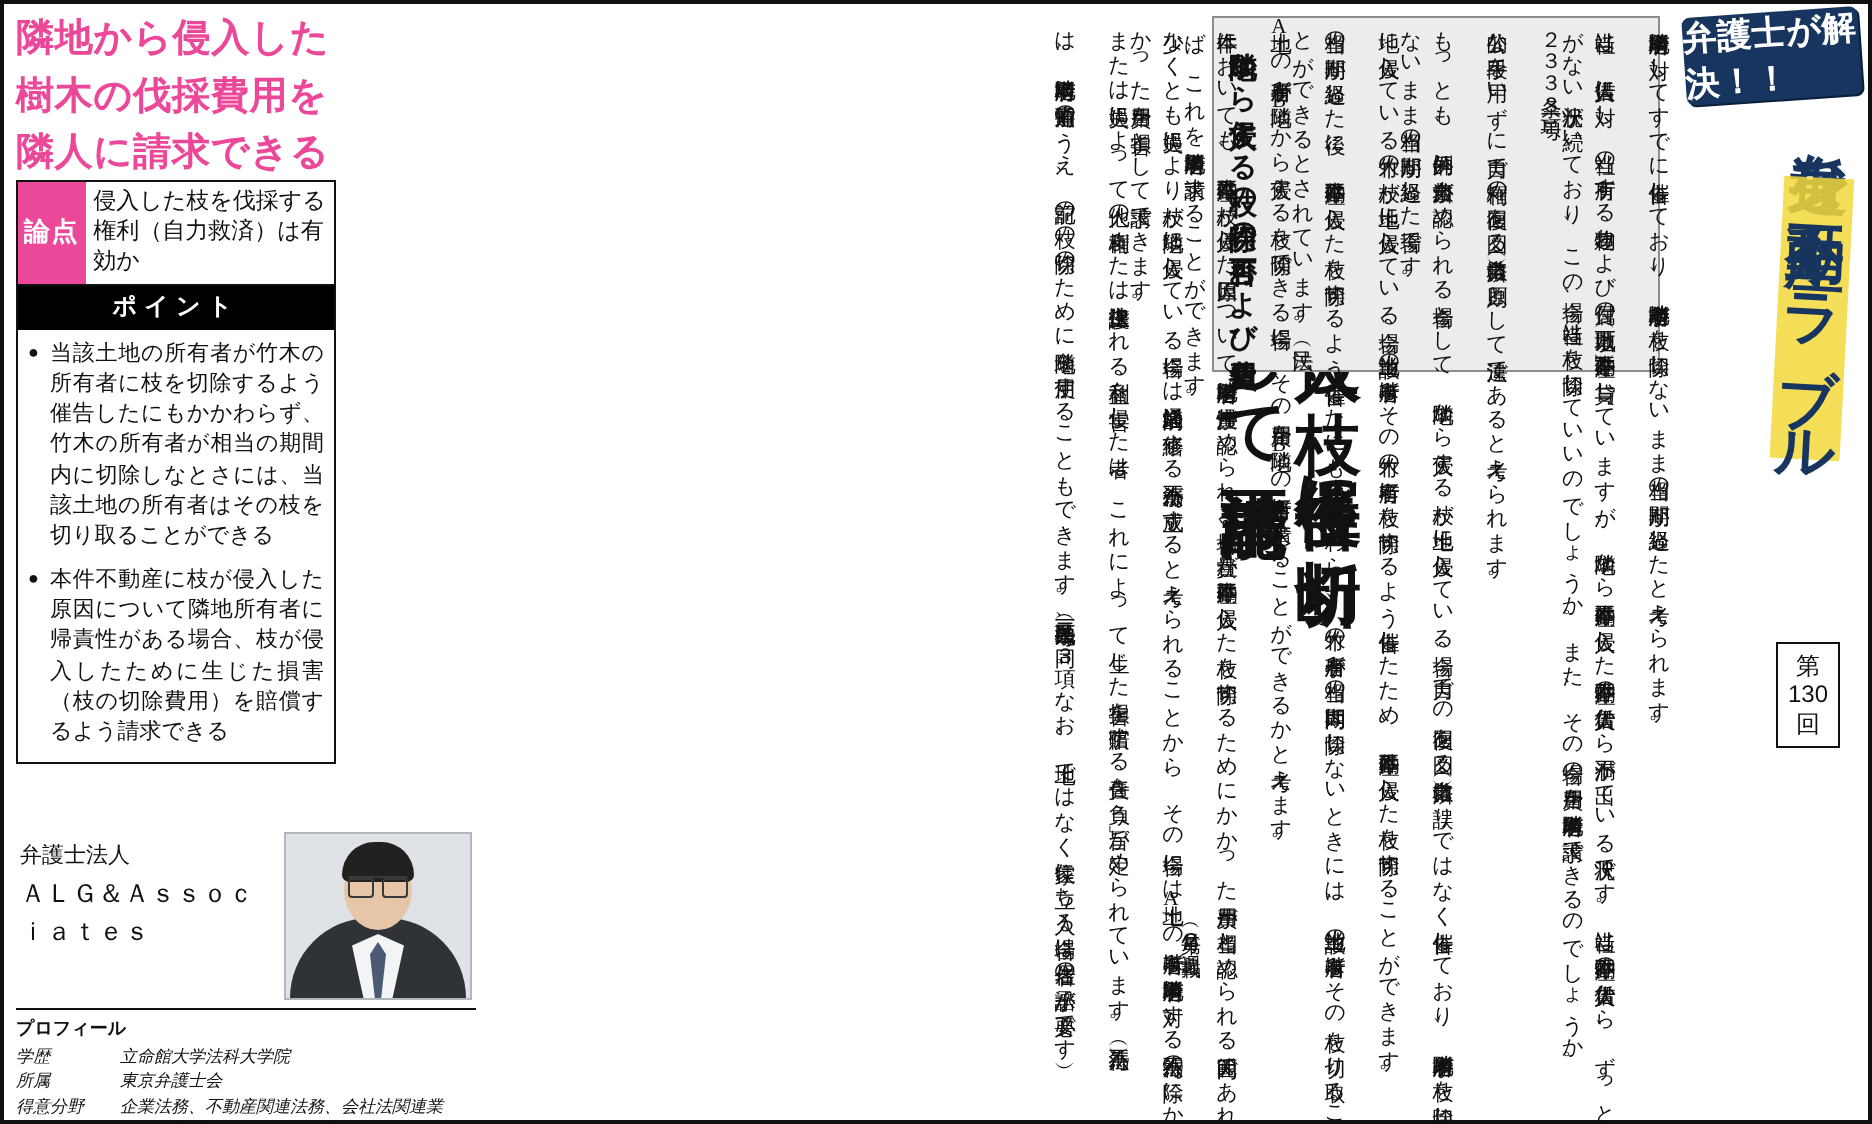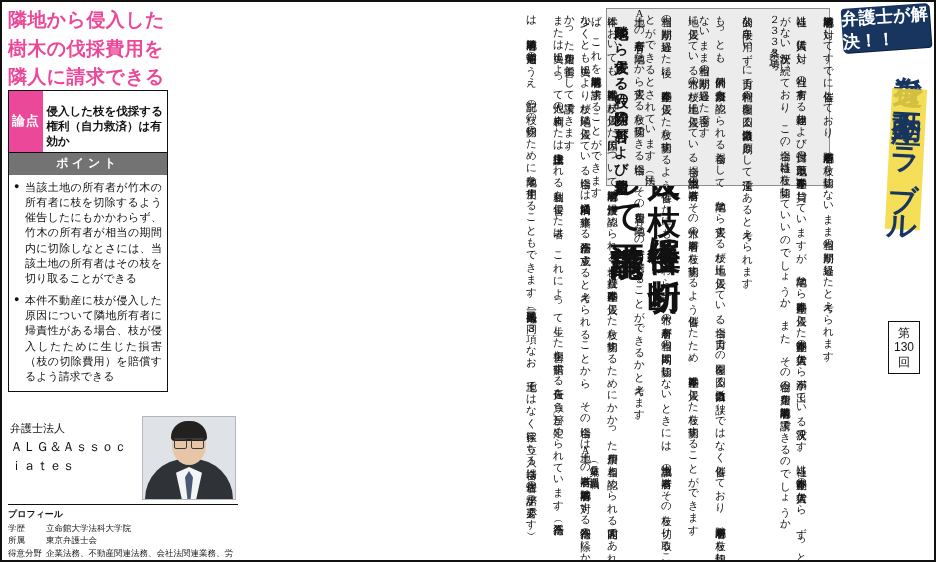--- a/index.html
+++ b/index.html
@@ -103,27 +103,26 @@
     font-family:"Liberation Sans","DejaVu Sans",sans-serif;
     font-weight:bold;font-size:13px;
     padding:4px 3px;
     writing-mode:horizontal-tb;
     display:flex;align-items:center;
     letter-spacing:0.06em;
   }
   .ronten-q{
     flex:1;
     font-family:"Liberation Sans","DejaVu Sans",sans-serif;
-    font-weight:bold;font-size:11.5px;
+    font-weight:normal;font-size:11.5px;
     line-height:1.3;
     padding:3px 4px;
-    margin-top:10px;
   }
   .point-bar{
-    background:#737373;color:#fff;
+    background:#000000;color:#fff;
     text-align:center;
     font-family:"Liberation Sans","DejaVu Sans",sans-serif;
     font-weight:bold;font-size:12px;
     letter-spacing:0.3em;
     padding:2px 0 3px;
   }
   .points{
     padding:5px 5px 7px;
   }
   .points li{
@@ -205,21 +204,21 @@
 
   .prof-body{
     margin-top:4px;
     border-top:1px solid #111;
     padding-top:3px;
     font-family:"Liberation Sans","DejaVu Sans",sans-serif;
     font-size:8.5px;
     line-height:1.45;
   }
   .prof-body .ttl{font-weight:bold;font-size:9px;margin-bottom:1px;}
-  .prof-row{display:flex;gap:4px;}
+  .prof-row{display:flex;gap:18px;font-style:italic;}
   .prof-row .k{width:34px;flex:none;}
   .prof-row .vv{flex:1;}
 
   
   .bigtitle{
     position:absolute;
     right:252px;top:60px;height:430px;
     font-family:"Liberation Sans","DejaVu Sans",sans-serif;
     font-weight:bold;
     font-size:33px;

